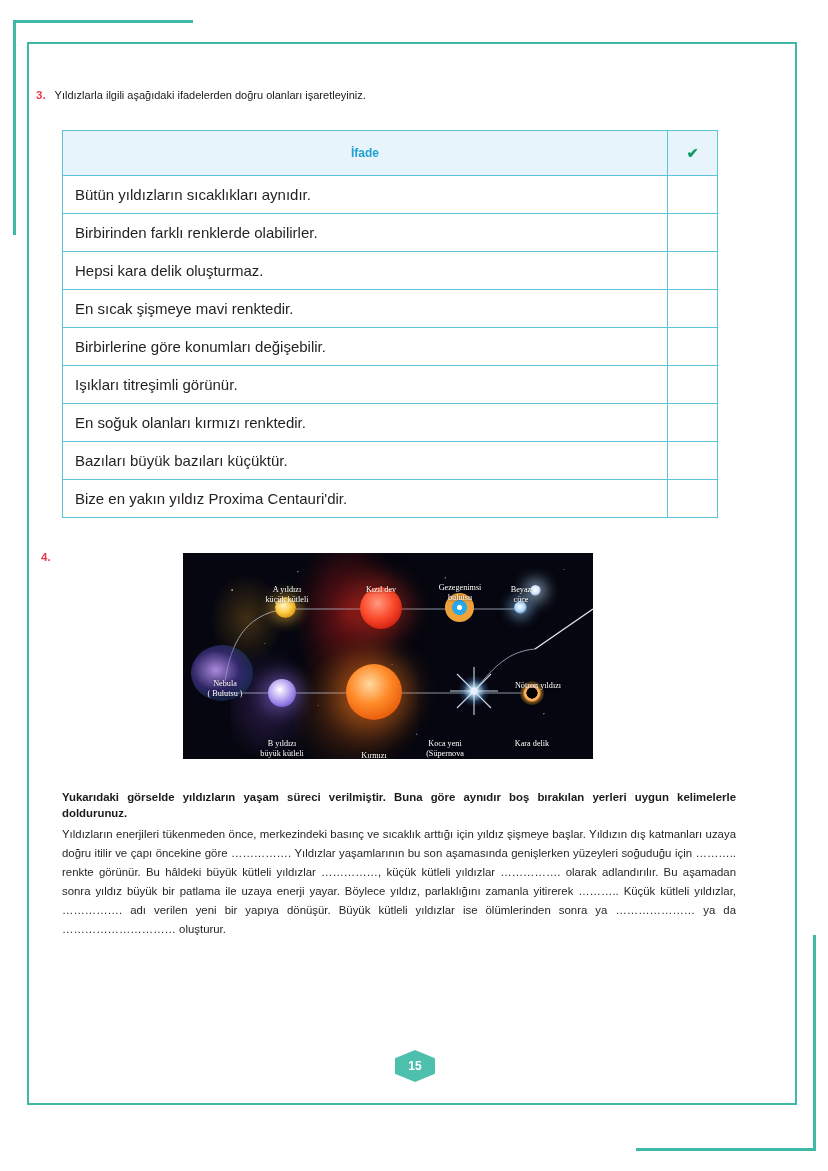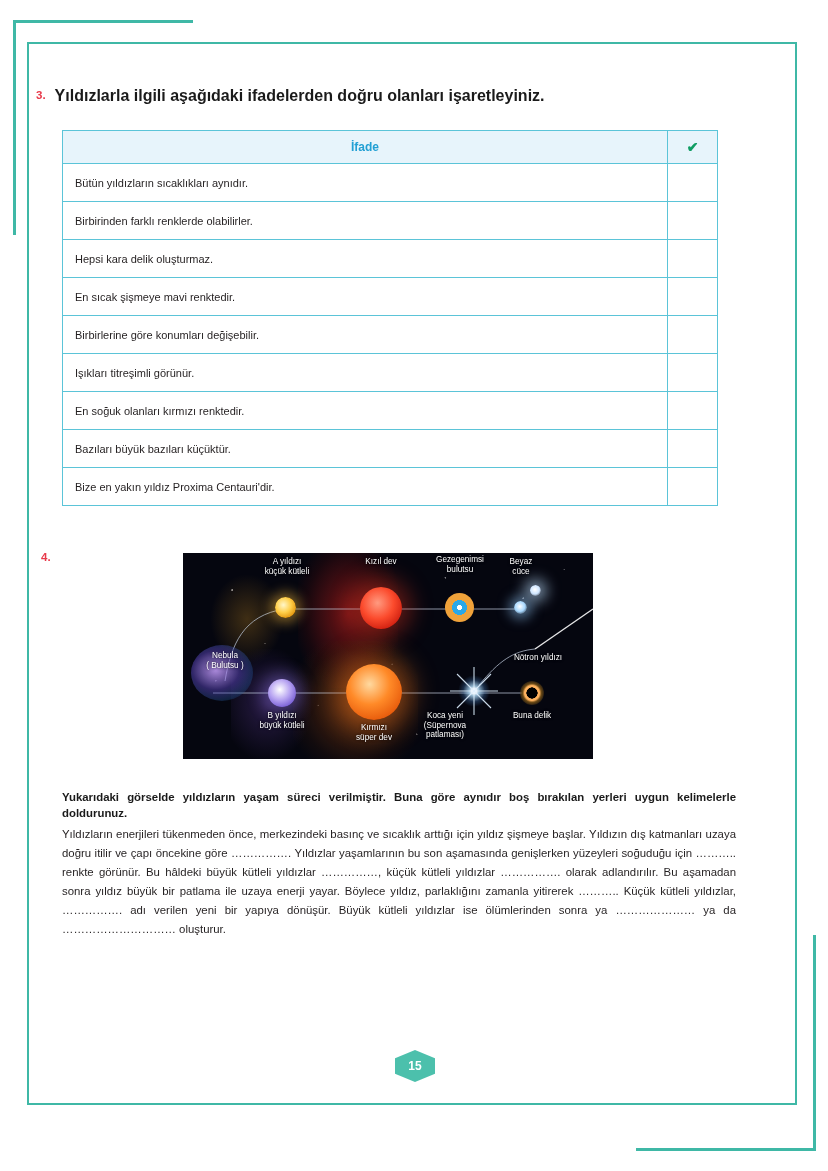--- a/index.html
+++ b/index.html
@@ -41,43 +41,43 @@
   
   .q3{
     position:absolute;left:36px;top:88px;width:700px;
     display:flex;gap:9px;align-items:flex-start;
   }
   .qnum{
     color:#e8394a;font-weight:bold;font-size:11.5px;line-height:15px;
     flex:0 0 auto;
   }
   .qtext{
-    font-weight:bold;font-size:16px;line-height:15px;color:#1a1a1a;
+    font-weight:normal;font-size:11px;line-height:15px;color:#1a1a1a;
   }
 
   
   .tbl{
     position:absolute;left:62px;top:130px;width:656px;
     border-collapse:collapse;table-layout:fixed;
   }
   .tbl td,.tbl th{
     border:1px solid #5bc4d8;
     box-sizing:border-box;
   }
   .tbl thead th{
-    background:#e7f4fb;height:33px;
+    background:#e7f4fb;height:45px;
     font-size:12px;color:#22a0d4;font-weight:bold;
     vertical-align:middle;
   }
   .tbl thead th.chk{
     color:#0f9d63;font-size:14px;
   }
   .tbl tbody td{
     height:38px;background:#ffffff;
-    font-size:11px;color:#231f20;
+    font-size:15px;color:#231f20;
     padding:0 12px;vertical-align:middle;border-radius:6px;
   }
   .tbl tbody td.mark{padding:0;}
   .col-check{width:50px;}
 
   
   .q4{
     position:absolute;left:41px;top:551px;
     color:#e8394a;font-weight:bold;font-size:11.5px;
   }
@@ -117,22 +117,23 @@
   .glow-amber{
     position:absolute;left:28px;top:22px;width:72px;height:88px;
     background:radial-gradient(ellipse at 50% 50%, rgba(120,85,25,.5), transparent 72%);
   }
   .glow-purple{
     position:absolute;left:48px;top:96px;width:80px;height:110px;
     background:radial-gradient(ellipse at 45% 50%, rgba(70,45,115,.55), transparent 74%);
   }
   .dlabel{
     position:absolute;color:#ffffff;font-size:8.2px;line-height:9.6px;
-    text-align:center;font-family:Liberation Sans, sans-serif;
+    text-align:center;font-family:Liberation Serif, serif;
     text-shadow:0 0 3px rgba(0,0,0,.9);
+    margin-top:28px;
   }
   .orb{position:absolute;border-radius:50%;}
 
   
   .prose{
     position:absolute;left:62px;top:790px;width:674px;
   }
   .prose .lead{
     font-weight:bold;font-size:11.4px;line-height:15.6px;
     color:#1a1a1a;text-align:justify;margin:0 0 4px 0;
@@ -292,21 +293,21 @@
 
     <div class="dlabel" style="left:60px;top:4px;width:88px;">A yıldızı<br>küçük kütleli</div>
     <div class="dlabel" style="left:158px;top:4px;width:80px;">Kızıl dev</div>
     <div class="dlabel" style="left:240px;top:2px;width:74px;">Gezegenimsi<br>bulutsu</div>
     <div class="dlabel" style="left:312px;top:4px;width:52px;">Beyaz<br>cüce</div>
     <div class="dlabel" style="left:4px;top:98px;width:76px;">Nebula<br>( Bulutsu )</div>
     <div class="dlabel" style="left:55px;top:158px;width:88px;">B yıldızı<br>büyük kütleli</div>
     <div class="dlabel" style="left:152px;top:170px;width:78px;">Kırmızı<br>süper dev</div>
     <div class="dlabel" style="left:224px;top:158px;width:76px;">Koca yeni<br>(Süpernova<br>patlaması)</div>
     <div class="dlabel" style="left:302px;top:100px;width:106px;">Nötron yıldızı</div>
-    <div class="dlabel" style="left:312px;top:158px;width:74px;">Buna delik</div>
+    <div class="dlabel" style="left:312px;top:158px;width:74px;">Kara delik</div>
   </div>
 
   <div class="prose">
     <p class="lead">Yukarıdaki görselde yıldızların yaşam süreci verilmiştir. Buna göre aynıdır boş bırakılan yerleri uygun kelimelerle doldurunuz.</p>
     <p class="body">Yıldızların enerjileri tükenmeden önce, merkezindeki basınç ve sıcaklık arttığı için yıldız şişmeye başlar. Yıldızın dış katmanları uzaya doğru itilir ve çapı öncekine göre ……………. Yıldızlar yaşamlarının bu son aşamasında genişlerken yüzeyleri soğuduğu için ……….. renkte görünür. Bu hâldeki büyük kütleli yıldızlar ……………, küçük kütleli yıldızlar ……………. olarak adlandırılır. Bu aşamadan sonra yıldız büyük bir patlama ile uzaya enerji yayar. Böylece yıldız, parlaklığını zamanla yitirerek ……….. Küçük kütleli yıldızlar, ……………. adı verilen yeni bir yapıya dönüşür. Büyük kütleli yıldızlar ise ölümlerinden sonra ya ………………… ya da ………………………… oluşturur.</p>
   </div>
 
   <div class="pagenum">
     <div class="hex"></div>
     <div class="num">15</div>

